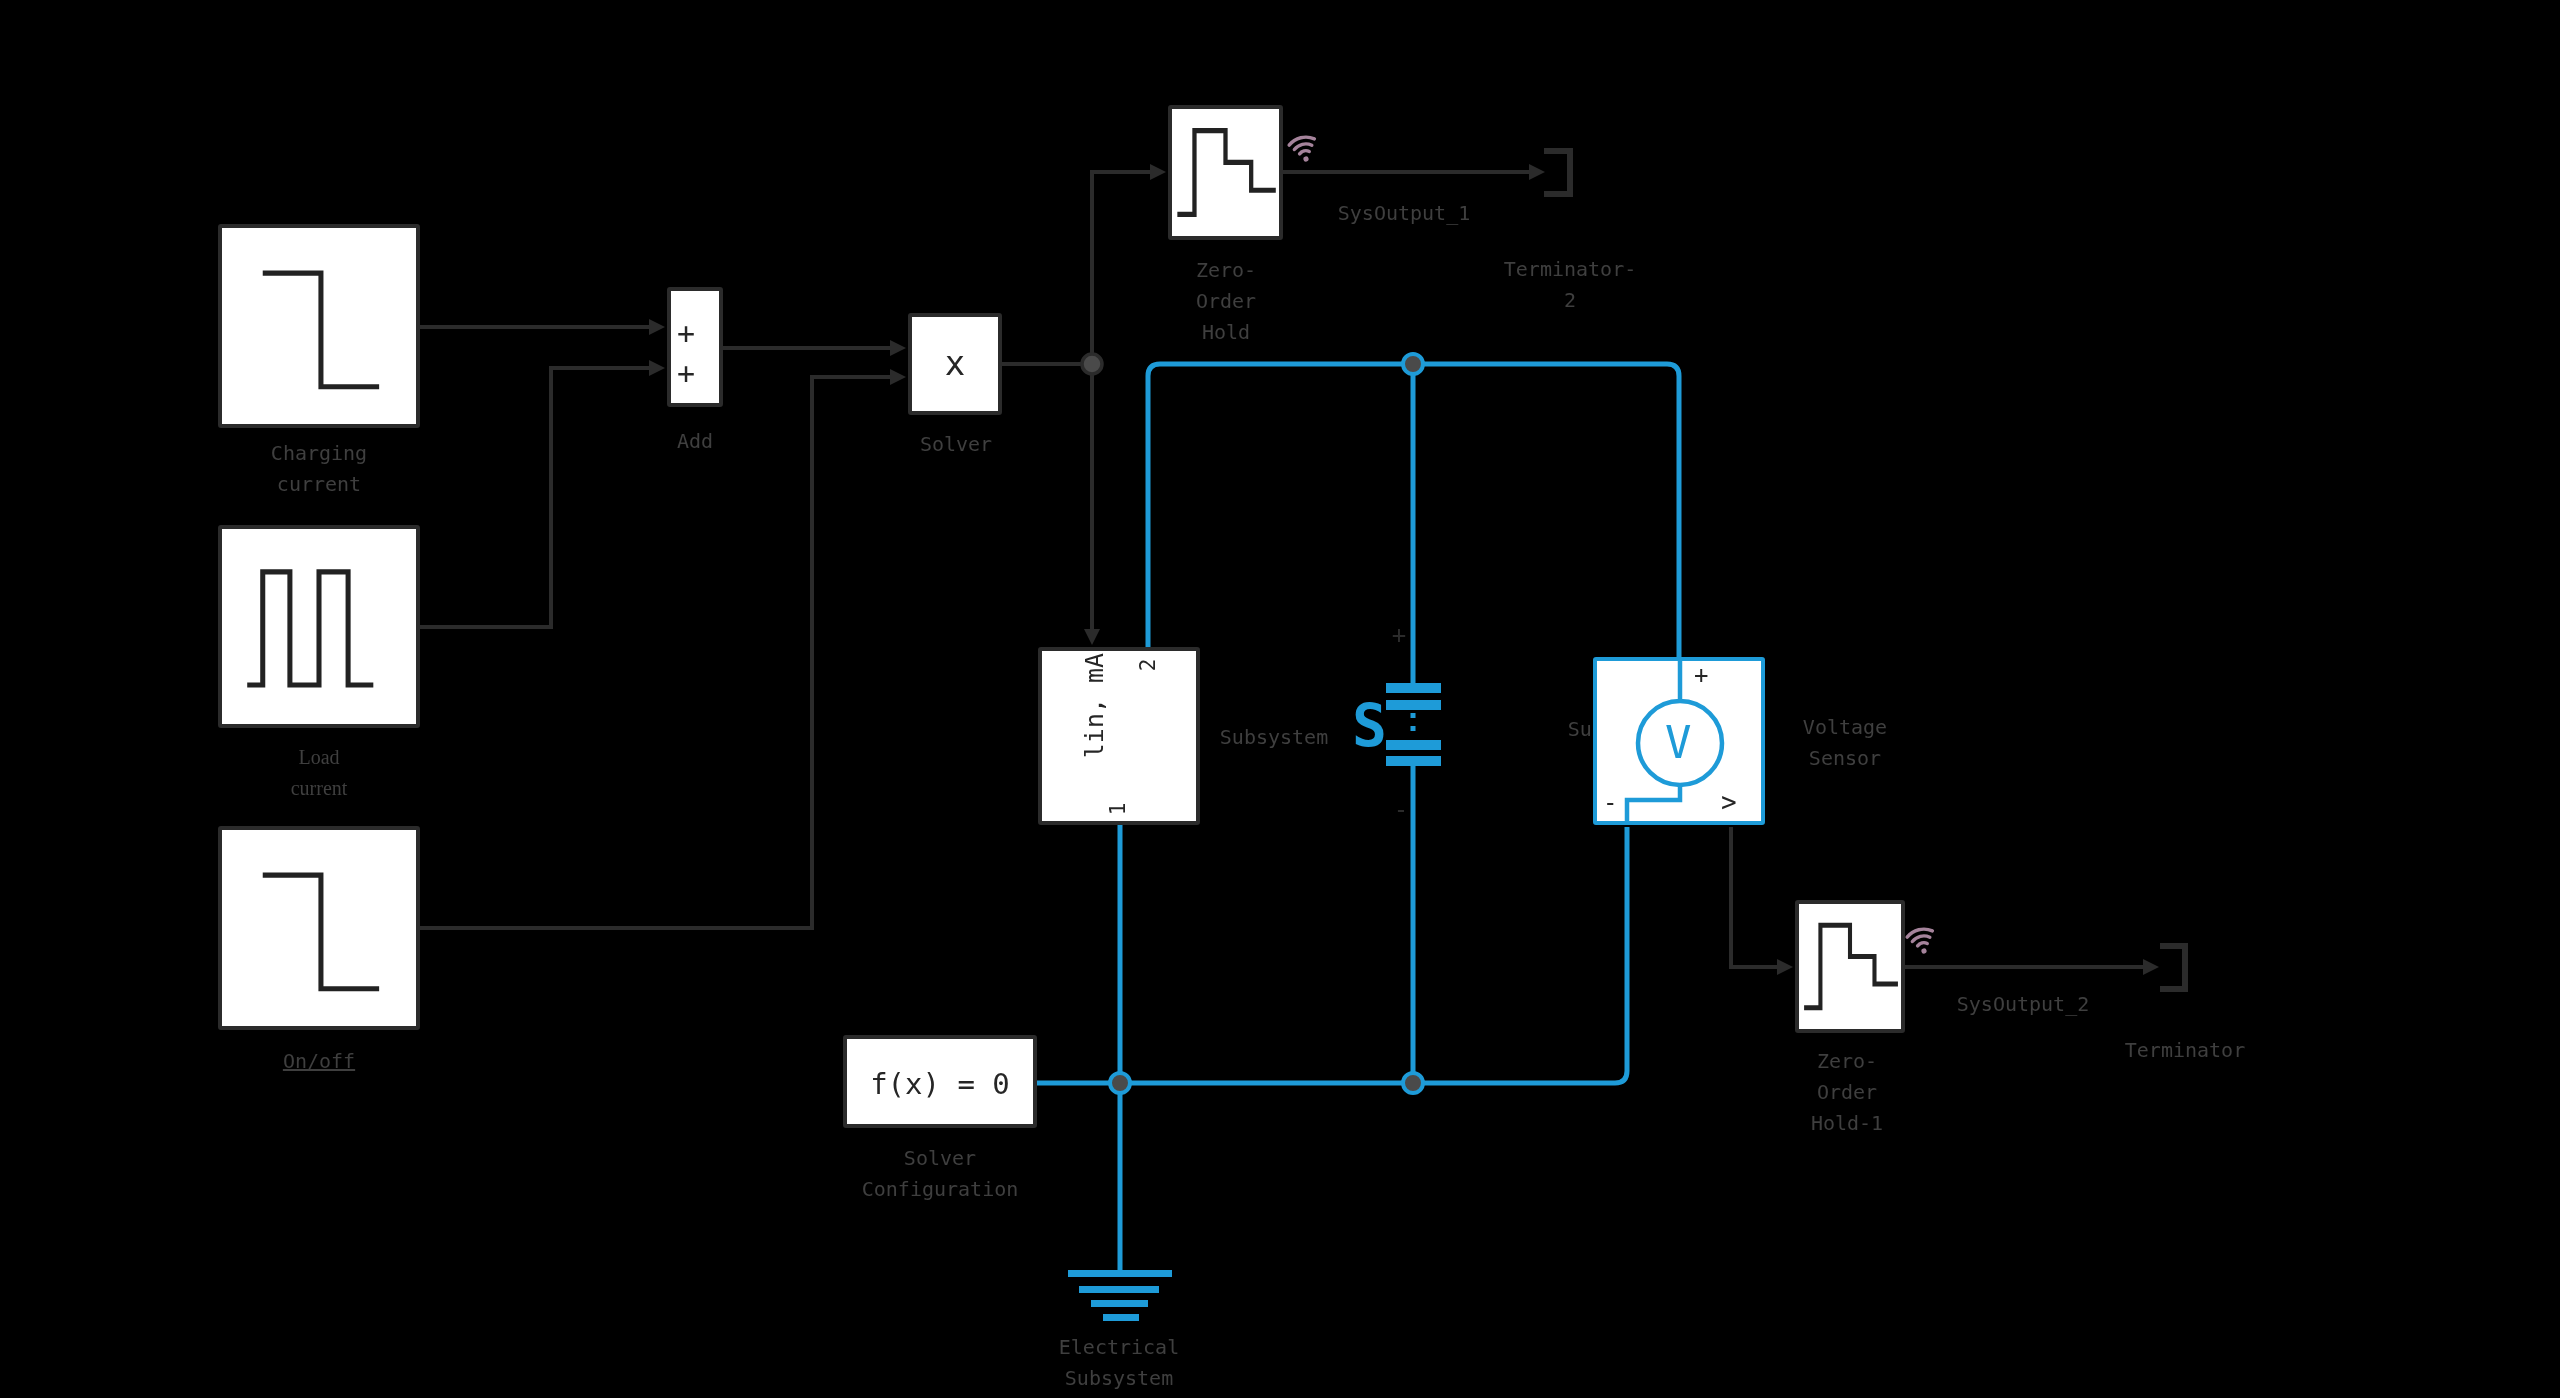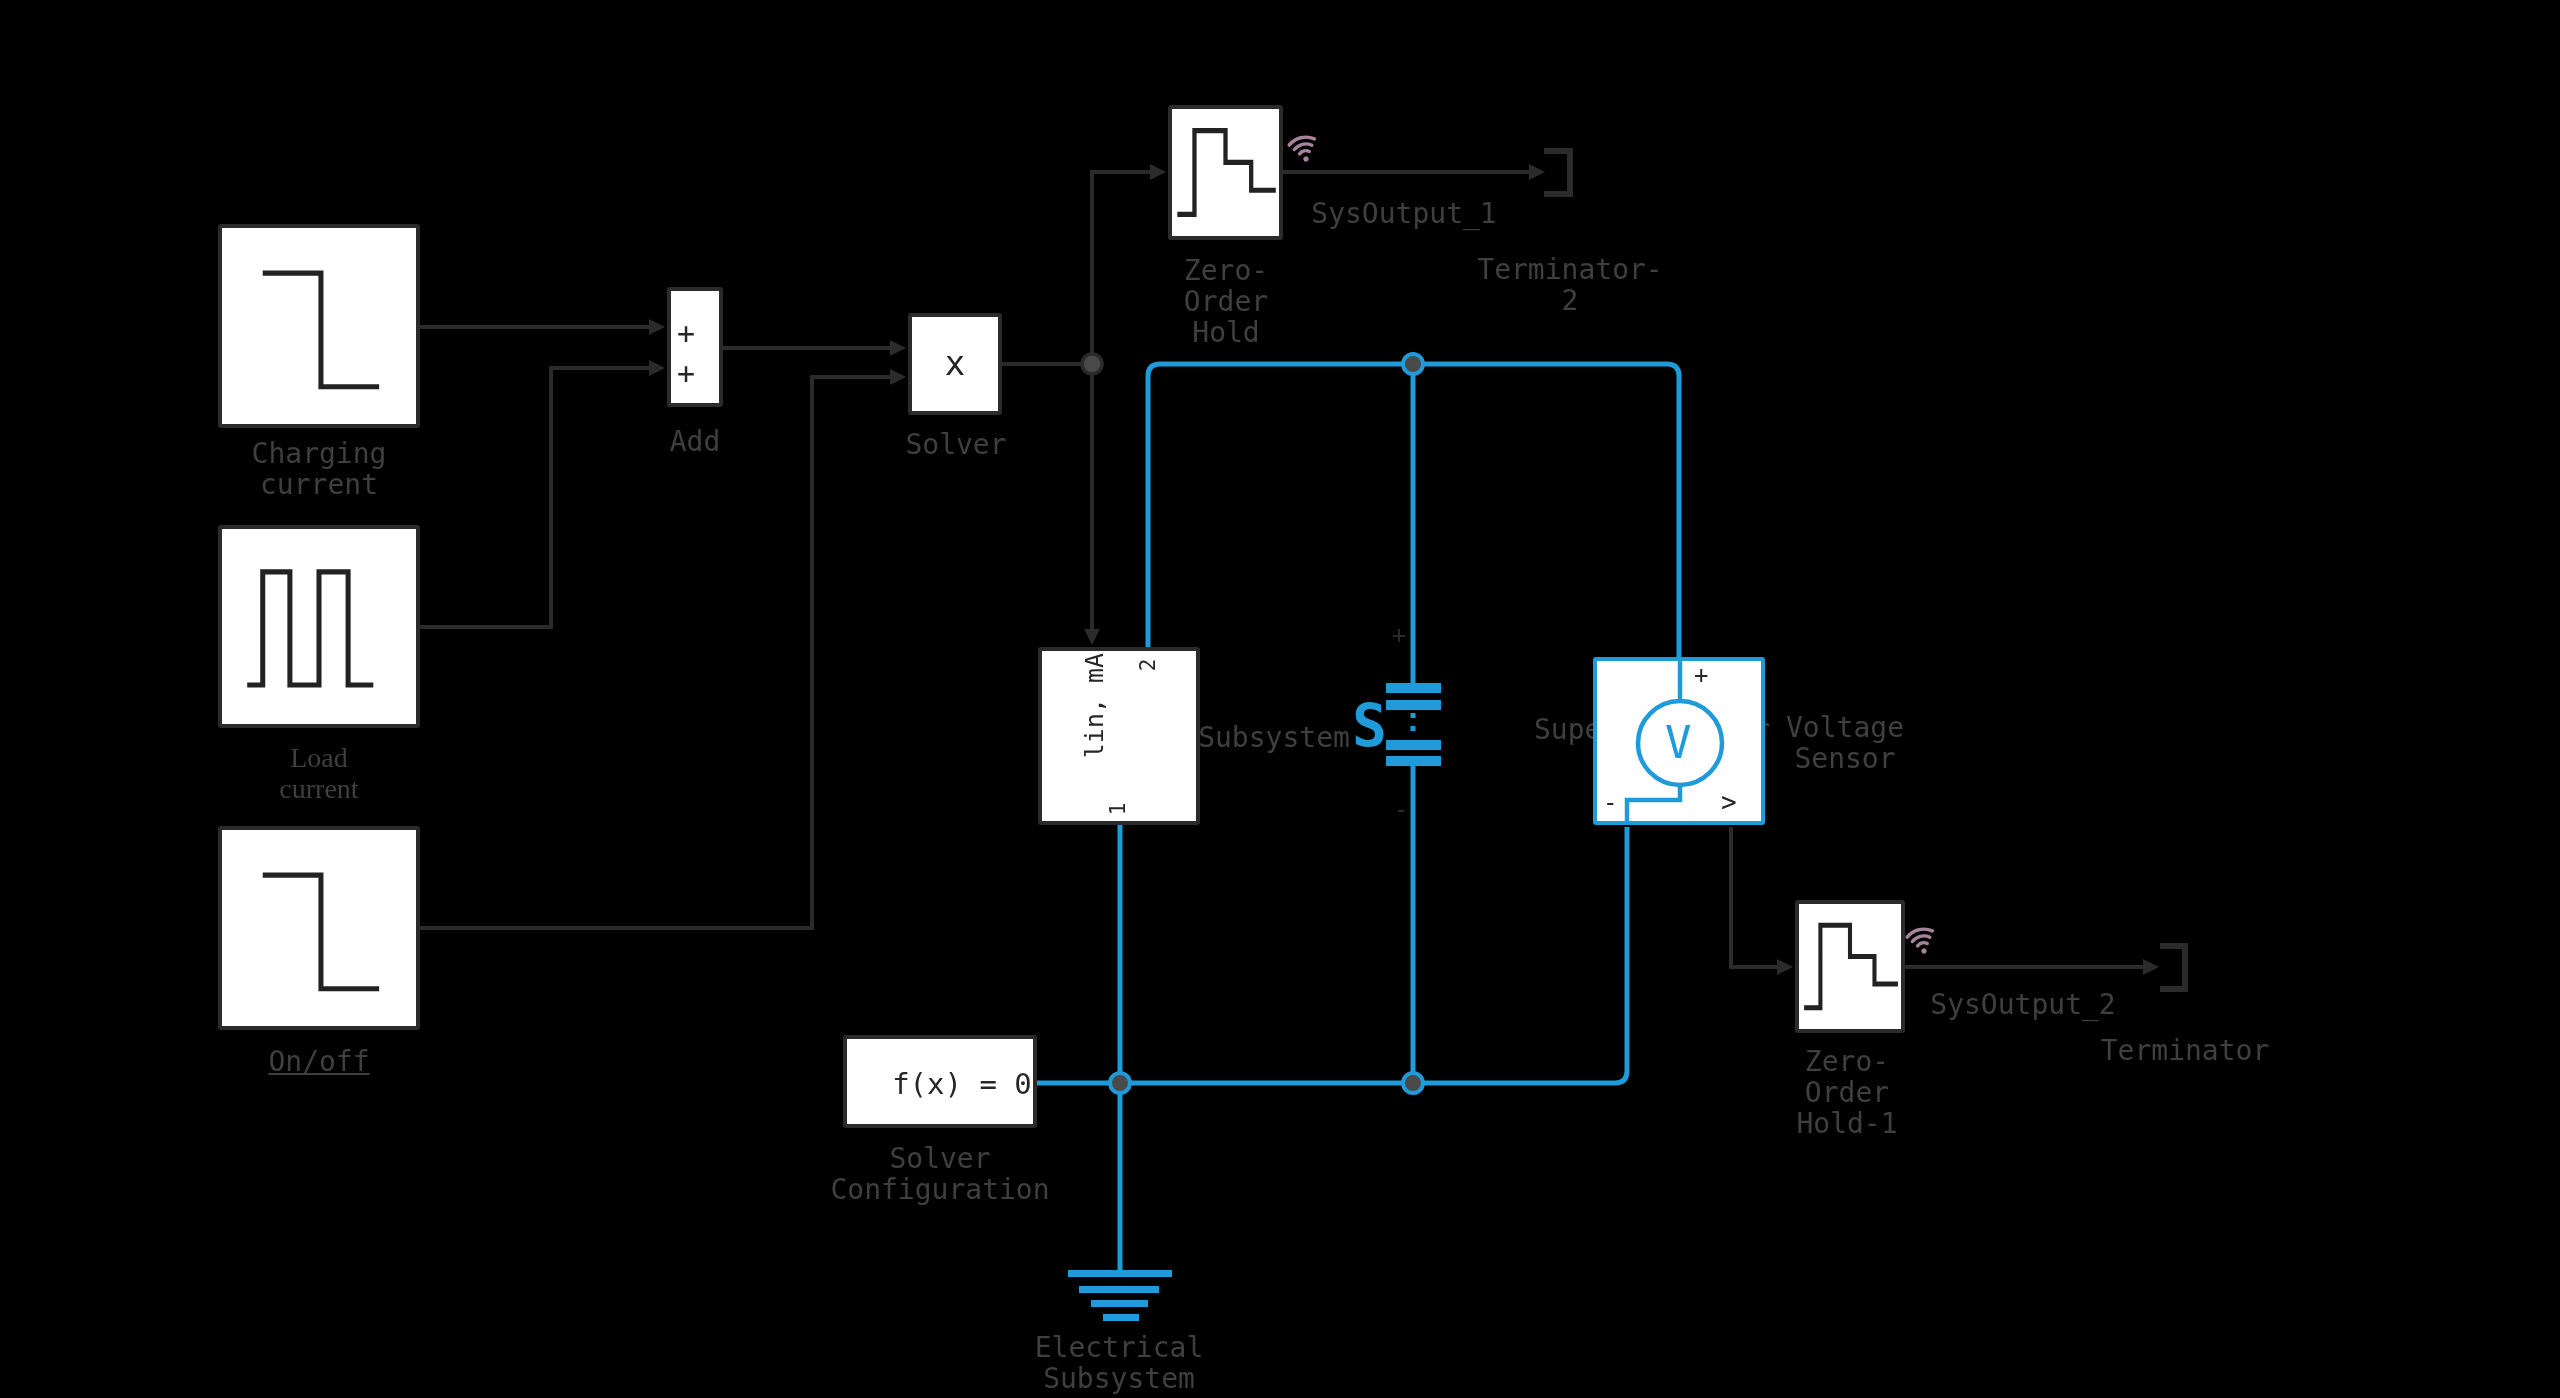--- a/index.html
+++ b/index.html
@@ -1,19 +1,19 @@
 <!DOCTYPE html>
 <html><head>
 <meta charset="utf-8">
 <style>
   html,body{margin:0;padding:0;background:#000;}
   .canvas{position:relative;width:2560px;height:1398px;background:#000;overflow:hidden;
           font-family:"DejaVu Sans Mono","Liberation Mono",monospace;}
   svg.wires{position:absolute;left:0;top:0;z-index:0;}
-  .label{position:absolute;z-index:1;color:#3f3f3f;font-size:28px;line-height:31px;
+  .label{position:absolute;z-index:1;color:#3f3f3f;font-size:20px;line-height:31px;
          white-space:pre-line;text-align:center;transform:translateX(-50%);}
   .block{position:absolute;z-index:2;background:#fff;border:4px solid #2b2b2b;
          border-radius:3px;box-sizing:border-box;}
   .block svg{position:absolute;left:0;top:0;}
   .inner{position:absolute;color:#262626;font-family:inherit;}
   .blue-border{border:4px solid #1e9bd8;}
   .rot{transform:rotate(-90deg);transform-origin:center center;white-space:nowrap;}
   .s-glyph{position:absolute;z-index:3;color:#1e9bd8;font-size:58px;font-weight:600;line-height:58px;}
 </style>
 </head>
@@ -192,21 +192,21 @@
     </svg>
     <div class="inner" style="left:68px;top:56px;font-size:44px;color:#1e9bd8;">V</div>
     <div class="inner" style="left:97px;top:0px;font-size:24px;">+</div>
     <div class="inner" style="left:6px;top:128px;font-size:24px;">-</div>
     <div class="inner" style="left:124px;top:126px;font-size:26px;">&gt;</div>
   </div>
   <div class="label" style="left:1845px;top:712px;">Voltage
 Sensor</div>
 
   <div class="block" style="left:843px;top:1035px;width:194px;height:93px;">
-    <div class="inner" style="left:0;top:28px;width:186px;text-align:center;font-size:29px;margin-left:22px;">f(x) = 0</div>
+    <div class="inner" style="left:0;top:28px;width:186px;text-align:center;font-size:29px;">f(x) = 0</div>
   </div>
   <div class="label" style="left:940px;top:1143px;">Solver
 Configuration</div>
 
   <div class="label" style="left:1119px;top:1332px;">Electrical
 Subsystem</div>
 
 </div>
 
 </body></html>

